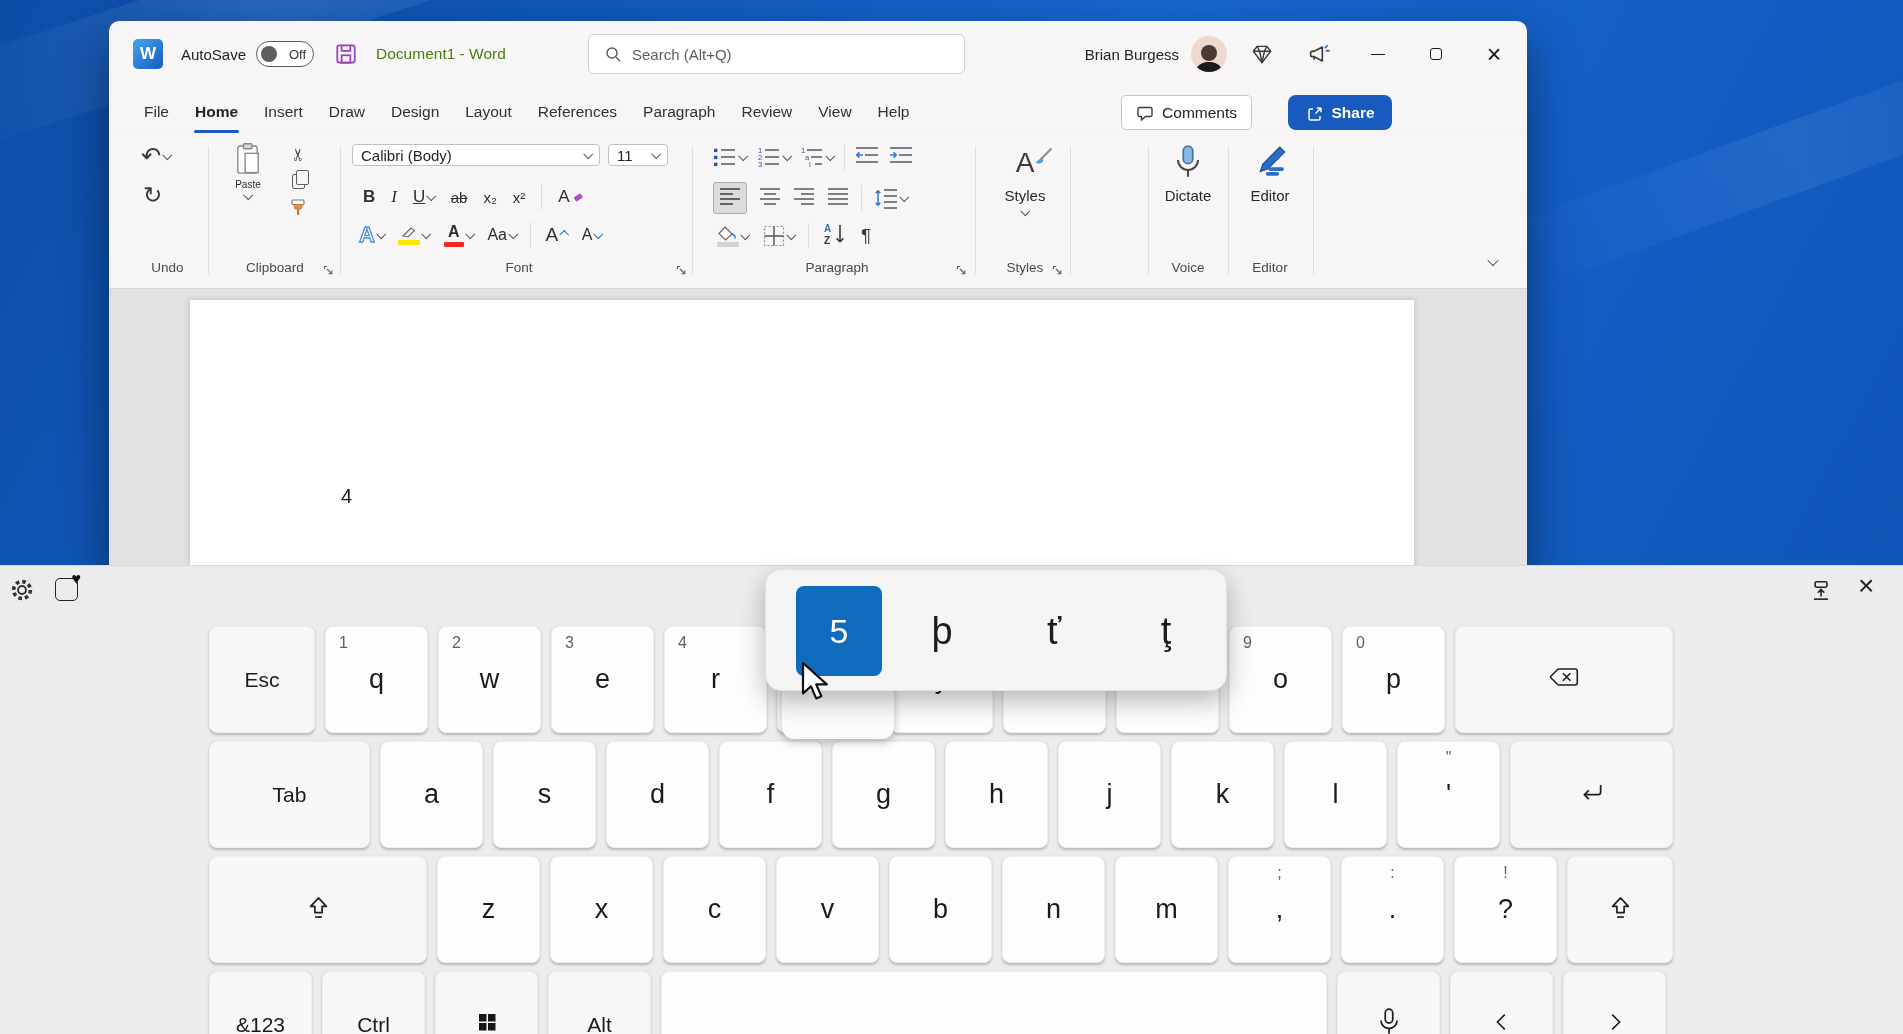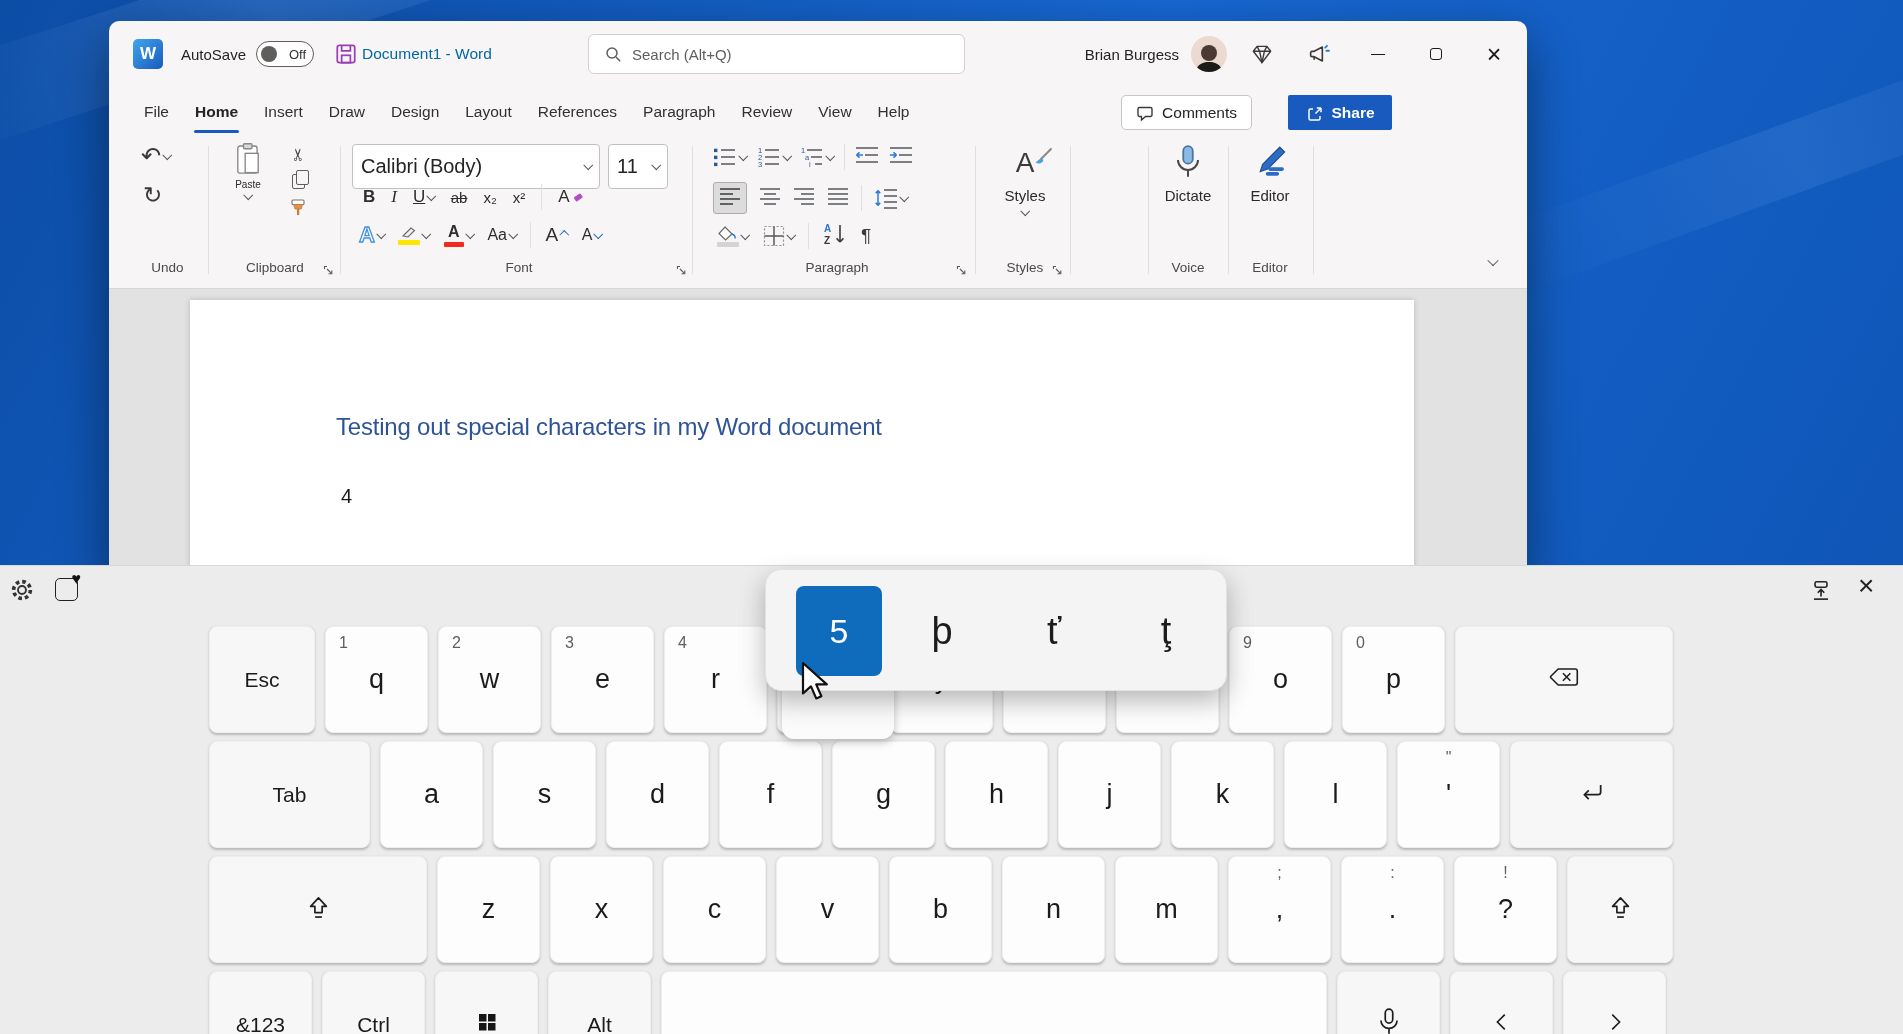--- a/index.html
+++ b/index.html
@@ -13,55 +13,55 @@
   .win { position:absolute; left:109px; top:21px; width:1418px; height:560px;
          background:#f7f5f5; border-radius:10px 10px 0 0; box-shadow:0 18px 50px rgba(0,0,0,.45); overflow:hidden; }
   .titlebar { position:relative; height:66px; display:flex; align-items:center; padding:0 18px 0 24px; }
   .wicon { width:30px; height:30px; border-radius:5px; background:linear-gradient(135deg,#41a5ee 0%,#2b7cd3 55%,#185abd 100%);
            color:#fff; font-weight:bold; font-size:17px; display:flex; align-items:center; justify-content:center; }
   .autosave { margin-left:18px; font-size:15px; color:#252423; }
   .toggle { margin-left:10px; width:58px; height:26px; border:1.5px solid #605e5c; border-radius:13px; display:flex; align-items:center; padding:0 7px 0 4px; background:#fff; }
   .knob { width:16px; height:16px; border-radius:50%; background:#605e5c; }
   .toggle span { margin-left:12px; font-size:13px; color:#323130; }
   .saveic { margin-left:20px; display:flex; }
-  .doc-title { margin-left:4px; font-size:15.5px; color:#0369a1; }
+  .doc-title { margin-left:18px; font-size:15.5px; color:#4d7c0f; }
   .searchbox { position:absolute; left:479px; top:13px; width:377px; height:40px; background:#fff; border:1px solid #d2d0ce; border-radius:6px;
                display:flex; align-items:center; padding-left:16px; gap:10px; }
   .searchbox span { font-size:15px; color:#605e5c; }
   .t-right { position:absolute; right:10px; top:0; height:66px; display:flex; align-items:center; gap:12px; }
   .username { font-size:15px; color:#252423; }
   .avatar { width:36px; height:36px; border-radius:50%; background:#ecd9cf; overflow:hidden; display:flex; align-items:flex-end; justify-content:center; }
   .ticon { width:46px; height:40px; display:flex; align-items:center; justify-content:center; }
   .winctl { width:46px; height:44px; display:flex; align-items:center; justify-content:center; color:#1b1a19; }
   .ctl-min i { display:block; width:14px; height:0; border-top:1.6px solid #1b1a19; }
   .ctl-max i { display:block; width:12px; height:12px; border:1.4px solid #1b1a19; border-radius:3px; }
   .ctl-close { font-size:25px; font-weight:300; line-height:1; }
 
   
   .tabsrow { position:relative; height:49px; display:flex; align-items:center; padding-left:22px; }
   .tab { position:relative; border:0; background:none; font-family:inherit; font-size:15.5px; color:#323130; padding:10px 13px; cursor:default; }
   .tab.active { font-weight:700; color:#252423; }
   .tab.active::after { content:""; position:absolute; left:12px; right:12px; bottom:-2px; height:3px; border-radius:2px; background:var(--accent,#185abd); }
   .comments-btn { position:absolute; right:275px; top:8px; height:35px; padding:0 14px; background:#fff; border:1px solid #c8c6c4; border-radius:5px;
                   font-family:inherit; font-size:15.5px; color:#252423; display:flex; align-items:center; gap:8px; }
-  .share-btn { position:absolute; right:135px; top:8px; height:35px; width:104px; background:var(--accent,#185abd); border:0; border-radius:2px;
+  .share-btn { position:absolute; right:135px; top:8px; height:35px; width:104px; background:var(--accent,#185abd); border:0; border-radius:8px;
                font-family:inherit; font-size:15.5px; font-weight:600; color:#fff; display:flex; align-items:center; justify-content:center; gap:8px; }
 
   
   .ribbon { position:relative; height:153px; background:#f7f5f5; border-bottom:1px solid #d8d6d4; box-shadow:0 1px 2px rgba(0,0,0,.06); }
   .gsep { position:absolute; top:10px; height:128px; width:1px; background:#e1dfdd; }
   .grp { position:absolute; top:0; height:153px; }
   .gfoot { position:absolute; left:0; right:0; top:124px; display:flex; align-items:center; justify-content:center; gap:7px; font-size:13.5px; color:#4c4a48; }
   .launch { position:absolute; right:2px; top:126px; }
   .rrow { position:absolute; left:6px; display:flex; align-items:center; gap:13px; }
   .ric { display:flex; align-items:center; gap:3px; color:#3b3a39; }
   .cv { display:inline-block; width:6.5px; height:6.5px; border-right:1.6px solid #5a5857; border-bottom:1.6px solid #5a5857; transform:rotate(45deg) translate(-1px,-1px); }
   .cv.up { transform:rotate(-135deg); border-color:#2b6cb8; }
   .cv.dn { border-color:#2b6cb8; }
-  .combo { height:45px; background:#fff; border:1px solid #c3c1bf; border-radius:4px; display:flex; align-items:center; padding:0 8px; font-size:20px; color:#252423; justify-content:space-between; }
+  .combo { height:22px; background:#fff; border:1px solid #c3c1bf; border-radius:4px; display:flex; align-items:center; padding:0 8px; font-size:15px; color:#252423; justify-content:space-between; }
   .tbtn { font-size:17px; color:#2f2e2d; }
   .seln { background:#dcdcdc; border:1px solid #adadad; border-radius:3px; padding:3px 5px; }
   .bigbtn { position:absolute; top:8px; display:flex; flex-direction:column; align-items:center; gap:5px; font-size:15px; color:#2b2a29; width:100%; }
   .colorbar { display:block; height:5px; border-radius:1px; margin-top:1px; }
   .stackc { display:flex; flex-direction:column; align-items:center; }
 
   
   .docarea { position:relative; height:292px; background:#e2e2e2; }
   .page { position:absolute; left:81px; top:11px; width:1224px; height:300px; background:#fff; box-shadow:0 0 6px rgba(0,0,0,.18); }
   .doc-heading { position:absolute; left:146px; top:113px; font-size:24px; color:var(--heading-blue,#2f5496); letter-spacing:-.2px; }
@@ -486,21 +486,20 @@
           <span>Editor</span>
         </div>
     </div>
     <i class="gsep" style="left:1204px"></i>
 
     <span style="position:absolute;left:1380px;top:116px"><i class="cv" style="width:8px;height:8px"></i></span>
   </div>
 
   <div class="docarea">
     <div class="page">
-      <div class="doc-heading">Testing out special characters in my Word document</div>
       <div class="doc-body">4</div>
     </div>
   </div>
 </div>
 
 <div class="kbd">
 
   <span class="kbtn" style="left:8px;top:10px">
     <svg width="28" height="28" viewBox="0 0 24 24" fill="none">
         <circle cx="12" cy="12" r="3.4" stroke="#333" stroke-width="1.6"></circle>

